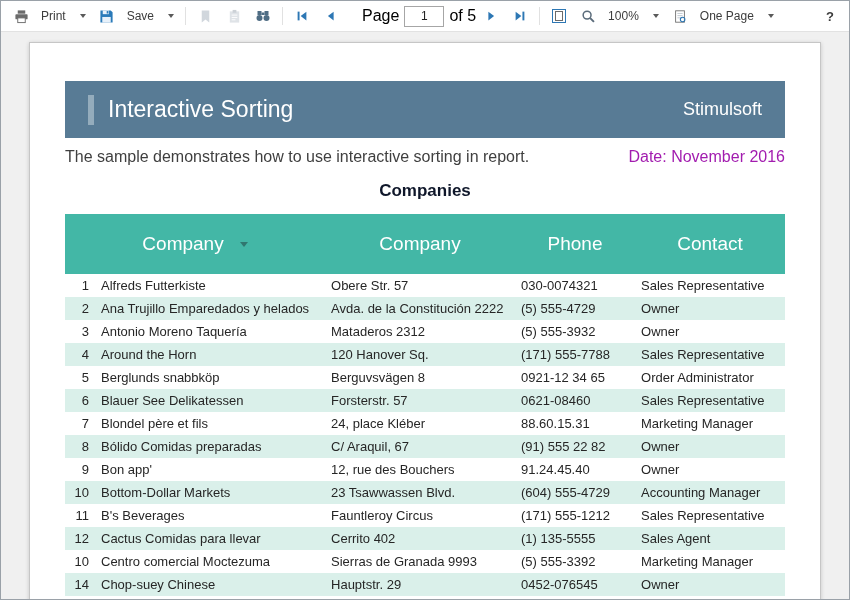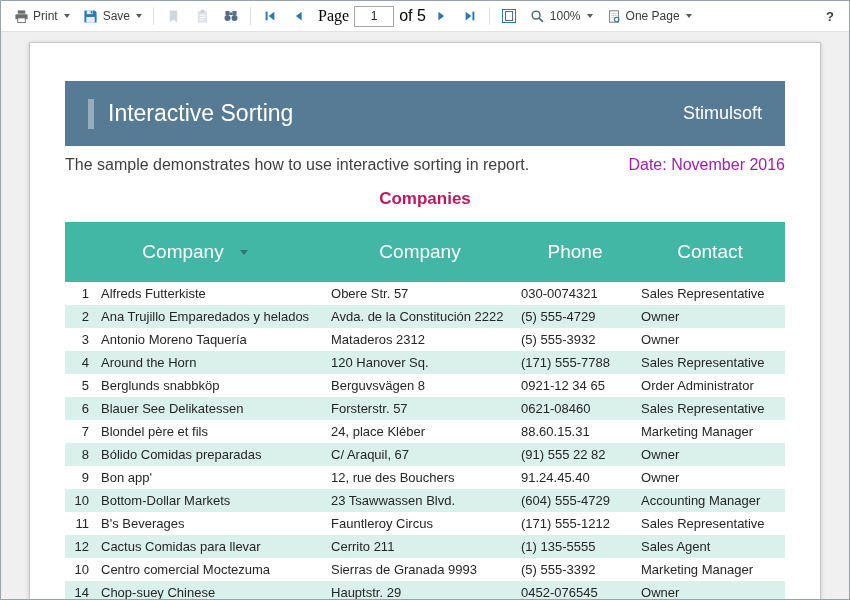--- a/index.html
+++ b/index.html
@@ -3,43 +3,43 @@
 <meta charset="utf-8">
 <style>
   * { box-sizing: border-box; margin: 0; padding: 0; }
   html, body { width: 850px; height: 600px; overflow: hidden; }
   body { font-family: "Liberation Sans", sans-serif; background: #fff; }
 
   .window { width: 850px; height: 600px; border: 1px solid #9aa1a8; display: flex; flex-direction: column; background: #fff; }
 
   
   .toolbar { height: 31px; flex-shrink: 0; background: #ffffff; border-bottom: 1px solid #e2e2e2; display: flex; align-items: center; padding: 0 6px; gap: 1px; }
-  .tbtn { display: inline-flex; align-items: center; gap: 4px; border: 1px solid transparent; background: transparent; padding: 3px 5px; font: 12px "Liberation Sans", sans-serif; color: #3c3c3c; cursor: pointer; border-radius: 2px; }
+  .tbtn { display: inline-flex; align-items: center; gap: 12px; border: 1px solid transparent; background: transparent; padding: 3px 5px; font: 12px "Liberation Sans", sans-serif; color: #3c3c3c; cursor: pointer; border-radius: 2px; }
   .tbtn.disabled { opacity: .45; }
   .ticon { display: inline-flex; width: 16px; height: 16px; align-items: center; justify-content: center; }
   .caret { width: 0; height: 0; border-left: 3px solid transparent; border-right: 3px solid transparent; border-top: 4px solid #5a5a5a; margin-left: 2px; }
   .sep { width: 1px; height: 18px; background: #e1e1e1; margin: 0 4px; flex-shrink: 0; }
   .tlabel { white-space: nowrap; }
   .page-input { width: 40px; height: 21px; border: 1px solid #a6a6a6; font: 12px "Liberation Sans", sans-serif; text-align: center; margin: 0 4px; color: #222; }
   .help-btn { margin-left: auto; font-weight: bold; font-size: 13px; color: #3c3c3c; padding: 3px 8px; }
 
   
   .viewer { flex: 1; background: #f0f0f0; overflow: hidden; padding: 10px 28px 0 28px; }
   .page { width: 792px; min-height: 760px; background: #ffffff; border: 1px solid #c6c6c6; box-shadow: 0 1px 4px rgba(0,0,0,.18); padding: 38px 35px 0 35px; }
 
   
-  .report-header { height: 65px; background: #587b95; display: flex; align-items: center; padding: 0 23px; }
+  .report-header { height: 57px; background: #587b95; display: flex; align-items: center; padding: 0 23px; }
   .accent-bar { width: 6px; height: 30px; background: #94acbc; flex-shrink: 0; }
   .report-title { color: #ffffff; font-size: 23px; margin-left: 14px; white-space: nowrap; }
   .report-brand { color: #ffffff; font-size: 18px; margin-left: auto; white-space: nowrap; }
 
   .meta-row { display: flex; justify-content: space-between; align-items: baseline; margin-top: 10px; font-size: 16px; color: #3f3f3f; }
   .report-date { color: #a21caf; }
 
-  .section-title { text-align: center; font-size: 17px; font-weight: bold; color: #be185d; margin-top: 15px; }
+  .section-title { text-align: center; font-size: 17px; font-weight: bold; color: #0f172a; margin-top: 15px; }
 
   table.companies { width: 720px; border-collapse: collapse; table-layout: fixed; margin-top: 13px; font-size: 13px; color: #262626; }
   .companies thead th { background: #43b7a6; color: #ffffff; font-weight: normal; font-size: 19px; height: 60px; text-align: center; vertical-align: middle; margin-left: 21px; }
   .sort-caret { display: inline-block; width: 0; height: 0; border-left: 4px solid transparent; border-right: 4px solid transparent; border-top: 5px solid rgba(30,55,55,.5); margin-left: 16px; vertical-align: middle; }
   .companies tbody td { height: 23px; padding: 0 2px 0 6px; white-space: nowrap; overflow: hidden; vertical-align: middle; }
   .companies tbody td.num { text-align: right; padding-right: 6px; padding-left: 0; color: #262626; }
   .companies tbody tr.alt { background: #daf0ea; }
 </style>
 </head>
 <body>
@@ -116,21 +116,21 @@
       </span>
     </button>
     <button class="tbtn">
       <span class="ticon">
         <svg width="14" height="14" viewBox="0 0 16 16" fill="#2d77b4">
             <path d="M11 3L4.5 8 11 13z"></path>
           </svg>
       </span>
     </button>
 
-    <span class="tlabel" style="margin-left:4px;font-family:Liberation Serif, serif;">Page</span>
+    <span class="tlabel" style="margin-left:16px;">Page</span>
     <input class="page-input" value="1" style="">
     <span class="tlabel">of 5</span>
 
     <button class="tbtn">
       <span class="ticon">
         <svg width="14" height="14" viewBox="0 0 16 16" fill="#2d77b4">
             <path d="M5 3l6.5 5L5 13z"></path>
           </svg>
       </span>
     </button>
@@ -290,21 +290,21 @@
             <tr>
               <td class="num">11</td>
               <td>B's Beverages</td>
               <td>Fauntleroy Circus</td>
               <td>(171) 555-1212</td>
               <td>Sales Representative</td>
             </tr>
             <tr class="alt">
               <td class="num">12</td>
               <td>Cactus Comidas para llevar</td>
-              <td>Cerrito 211</td>
+              <td>Cerrito 402</td>
               <td>(1) 135-5555</td>
               <td>Sales Agent</td>
             </tr>
             <tr>
               <td class="num">10</td>
               <td>Centro comercial Moctezuma</td>
               <td>Sierras de Granada 9993</td>
               <td>(5) 555-3392</td>
               <td>Marketing Manager</td>
             </tr>

